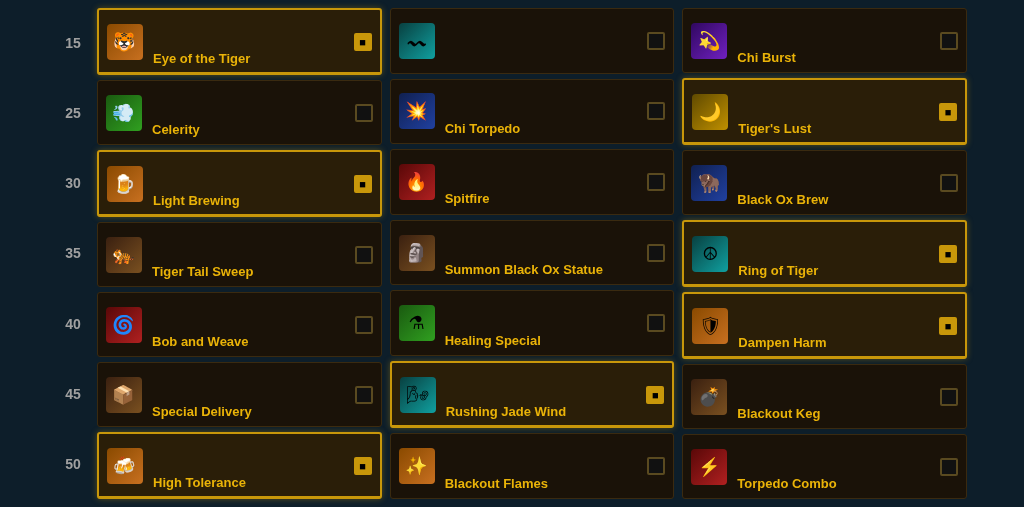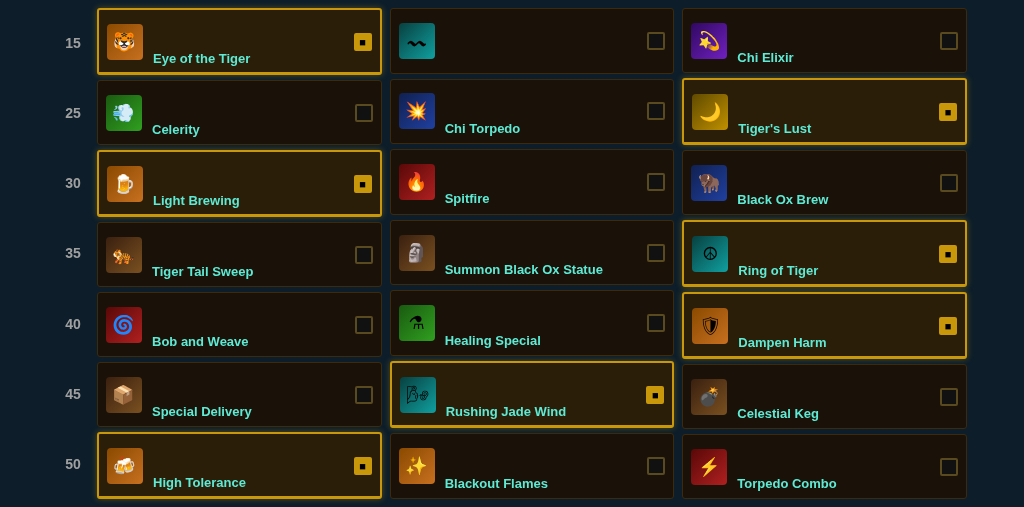--- a/index.html
+++ b/index.html
@@ -46,21 +46,21 @@
       border-radius: 4px;
       margin-right: 10px;
       flex-shrink: 0;
       display: flex;
       align-items: center;
       justify-content: center;
       font-size: 18px;
       overflow: hidden;
     }
     .talent-name {
-      color: #5eead4;
+      color: #eab308;
       font-size: 13px;
       font-weight: bold;
       flex: 1;
       margin-top: 34px;
     }
     .talent-checkbox {
       width: 18px;
       height: 18px;
       border: 2px solid #5a4a20;
       background: #111;
@@ -200,21 +200,21 @@
       <div class="talent-cell">
         <div class="talent-icon icon-orange">✨</div>
         <div class="talent-name">Blackout Flames</div>
         <div class="talent-checkbox"></div>
       </div>
     </div>
   <div class="talent-col">
 
   <div class="talent-cell">
         <div class="talent-icon icon-purple">💫</div>
-        <div class="talent-name">Chi Elixir</div>
+        <div class="talent-name">Chi Burst</div>
         <div class="talent-checkbox"></div>
       </div>
       <div class="talent-cell selected">
         <div class="talent-icon icon-yellow">🌙</div>
         <div class="talent-name">Tiger's Lust</div>
         <div class="talent-checkbox checked">■</div>
       </div>
       <div class="talent-cell">
         <div class="talent-icon icon-blue">🦬</div>
         <div class="talent-name">Black Ox Brew</div>
@@ -225,21 +225,21 @@
         <div class="talent-name">Ring of Tiger</div>
         <div class="talent-checkbox checked">■</div>
       </div>
       <div class="talent-cell selected">
         <div class="talent-icon icon-orange">🛡</div>
         <div class="talent-name">Dampen Harm</div>
         <div class="talent-checkbox checked">■</div>
       </div>
       <div class="talent-cell">
         <div class="talent-icon icon-brown">💣</div>
-        <div class="talent-name">Celestial Keg</div>
+        <div class="talent-name">Blackout Keg</div>
         <div class="talent-checkbox"></div>
       </div>
       <div class="talent-cell">
         <div class="talent-icon icon-red">⚡</div>
         <div class="talent-name">Torpedo Combo</div>
         <div class="talent-checkbox"></div>
       </div>
     </div>
 </div>
 

